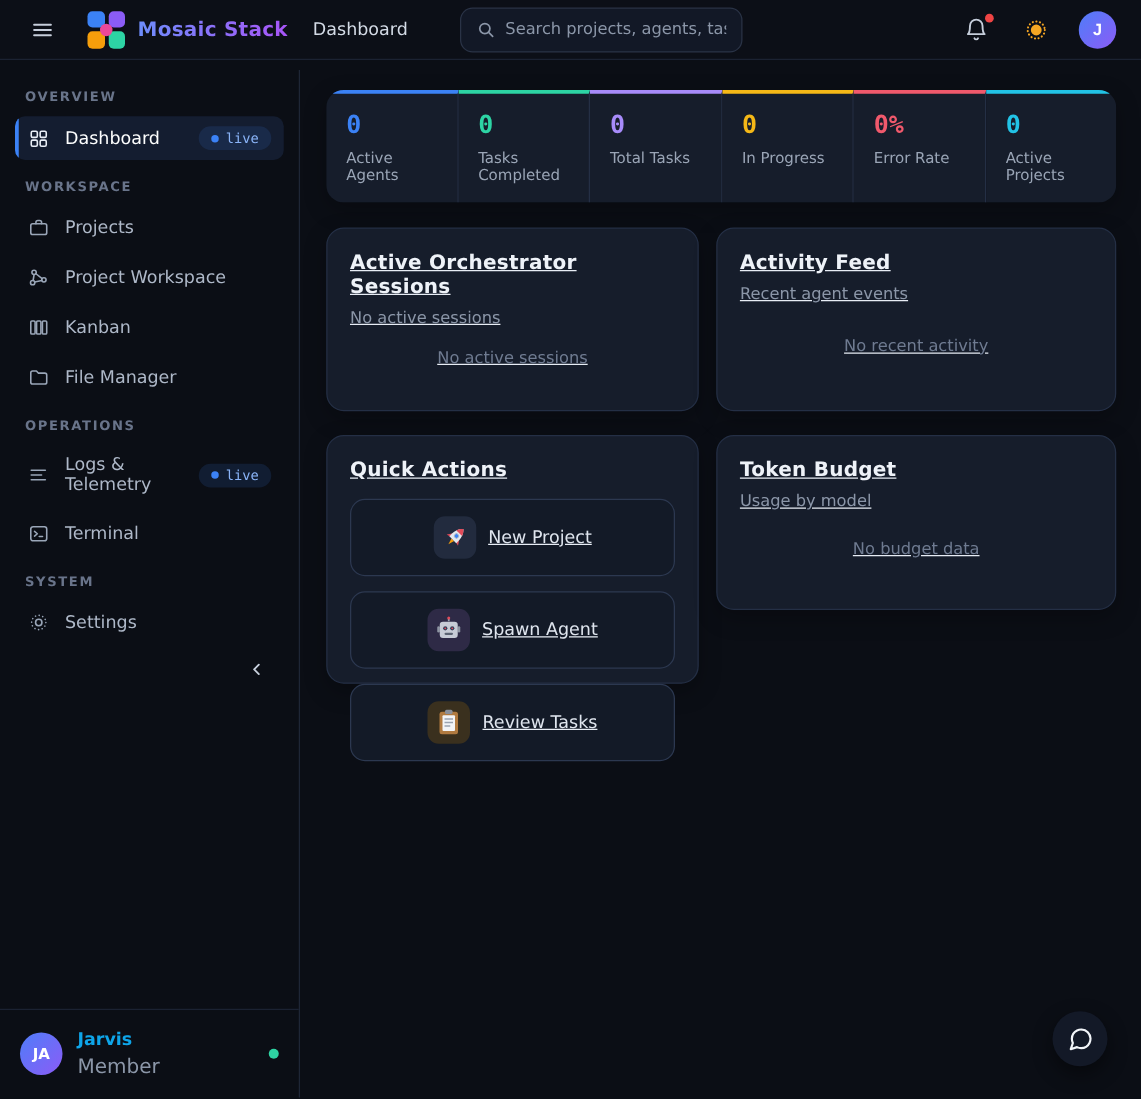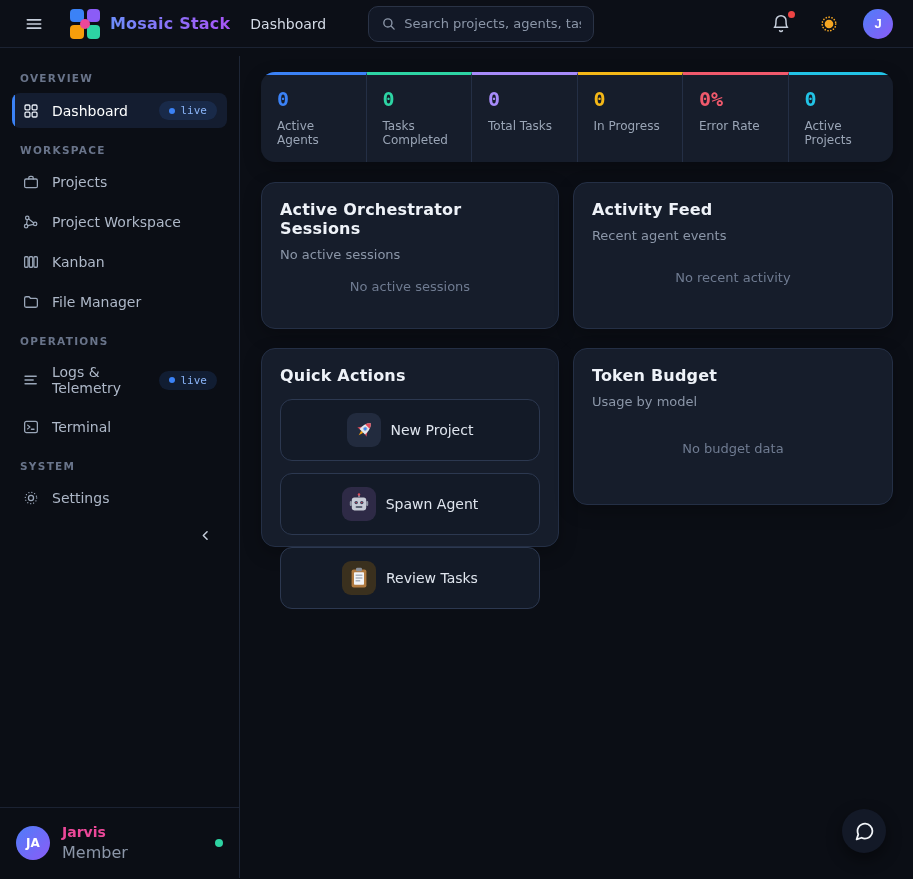--- a/index.html
+++ b/index.html
@@ -105,21 +105,21 @@
     position:absolute; left:0; right:0; bottom:0;
     border-top:1px solid #1b2232;
     padding:16px; display:flex; align-items:center; gap:12px; cursor:pointer;
   }
   .user-avatar {
     width:34px; height:34px; border-radius:50%;
     background:linear-gradient(135deg,#4f7df9,#8b5cf6);
     color:#fff; font-size:12px; font-weight:bold;
     display:flex; align-items:center; justify-content:center; flex-shrink:0;
   }
-  .user-name { font-size:14px; font-weight:bold; color:#ec4899; }
+  .user-name { font-size:14px; font-weight:bold; color:#0ea5e9; }
   .user-role { font-size:16px; color:#8b96a8; margin-top:3px; }
   .status-dot { margin-left:auto; width:8px; height:8px; border-radius:50%; background:#2ed3a2; }
 
   
   .main {
     position:absolute; top:56px; left:240px; right:0; bottom:0;
     padding:16px 20px 16px 21px; overflow:hidden;
   }
   .stats-row {
     display:flex; border-radius:14px; overflow:hidden;
@@ -133,35 +133,36 @@
   .stat-value {
     font-family:"DejaVu Sans Mono","Liberation Mono",monospace;
     font-size:20px; font-weight:bold; line-height:1.1;
   }
   .stat-label { margin-top:9px; font-size:12px; color:#9aa5b6; }
 
   .cards-grid {
     margin-top:20px; display:grid;
     grid-template-columns:296fr 318fr; gap:19px 14px;
     align-items:start;
+    text-decoration:underline;
   }
   .card {
     background:#161d2b; border:1px solid #242f45; border-radius:14px;
     padding:17px 18px; display:flex; flex-direction:column;
     box-shadow:0 6px 18px rgba(0,0,0,.25);
   }
   .card-title { font-size:16px; font-weight:bold; color:#eef2f8; letter-spacing:.2px; }
   .card-subtitle { margin-top:9px; font-size:13px; color:#8b96a8; }
   .card-empty {
     flex:1; display:flex; align-items:center; justify-content:center;
     font-size:13px; color:#6f7b91; padding:10px 0;
   }
   .card-sessions, .card-activity { height:147px; }
   .card-quick { height:199px; }
-  .card-budget { height:157px; }
+  .card-budget { height:140px; }
 
   .qa-grid { margin-top:14px; display:grid; grid-template-columns:1fr; gap:12px; flex:1; }
   .qa-btn {
     display:flex; align-items:center; justify-content:center; gap:10px;
     background:#131a27; border:1px solid #2c3850; border-radius:12px;
     padding:8px 12px; min-height:62px; cursor:pointer;
     color:#dfe5ee; font-size:14px; font-family:inherit; text-align:center;
   }
   .qa-tile {
     width:34px; height:34px; border-radius:9px; flex-shrink:0;

